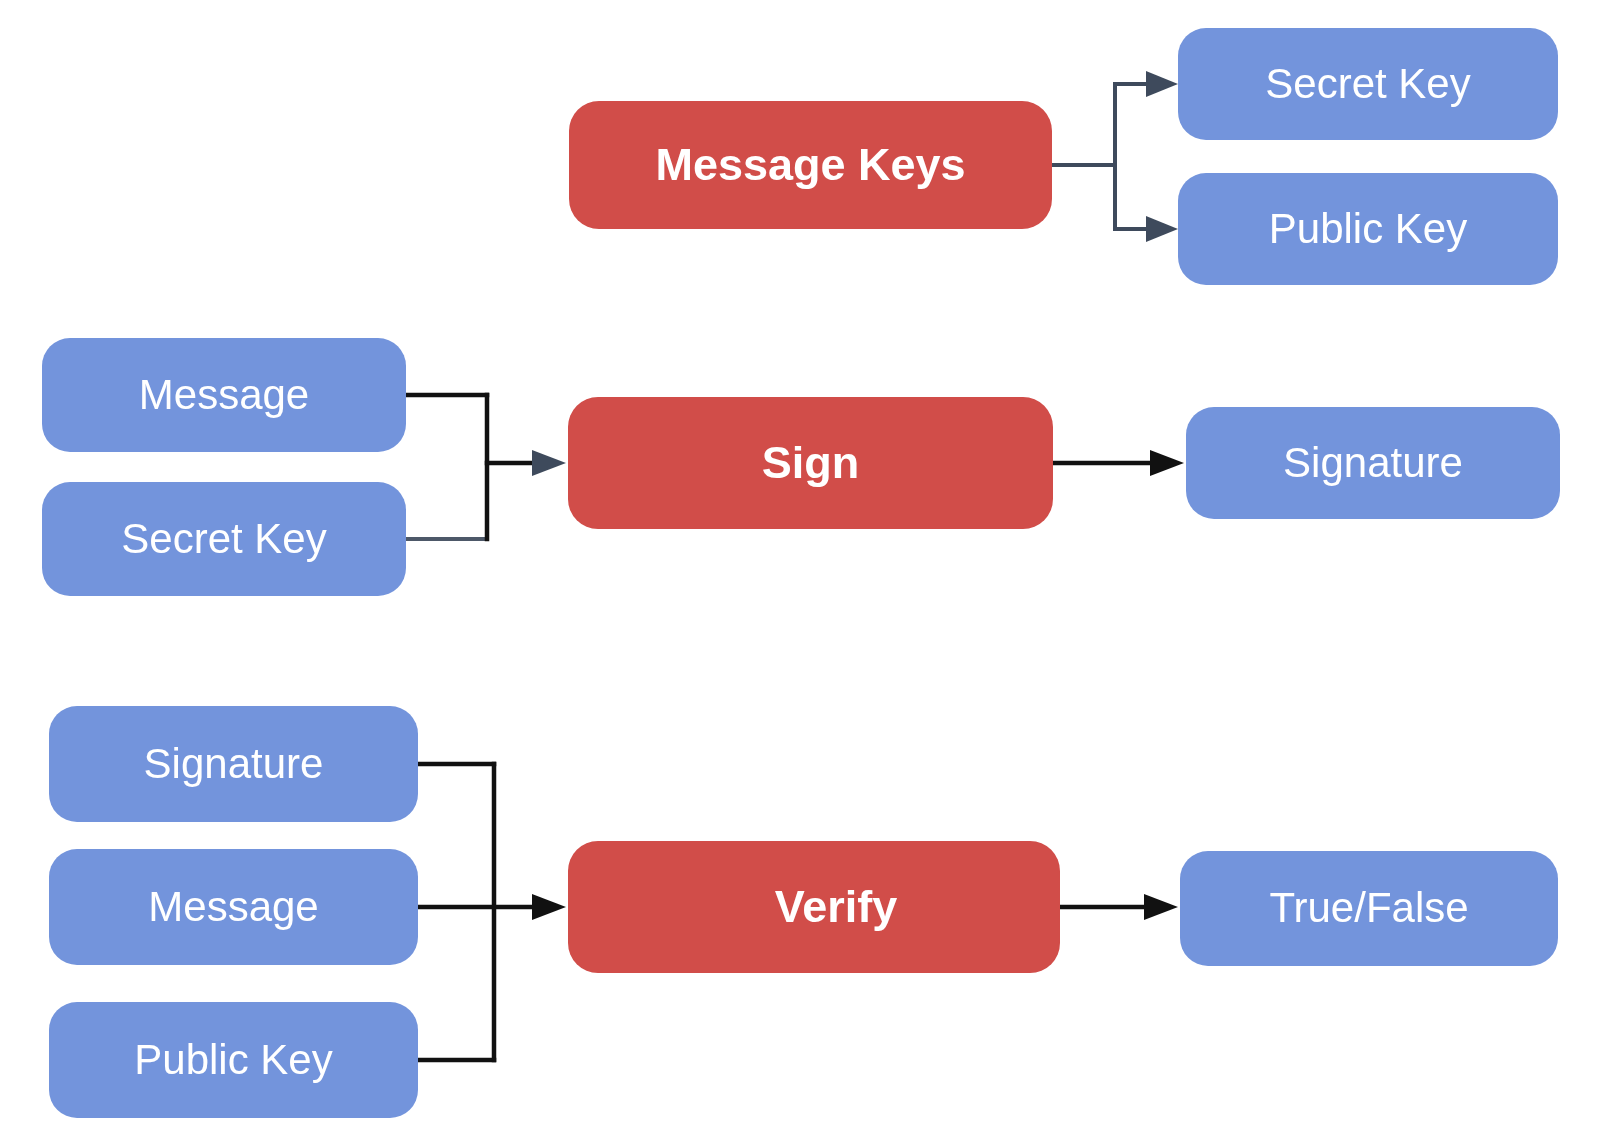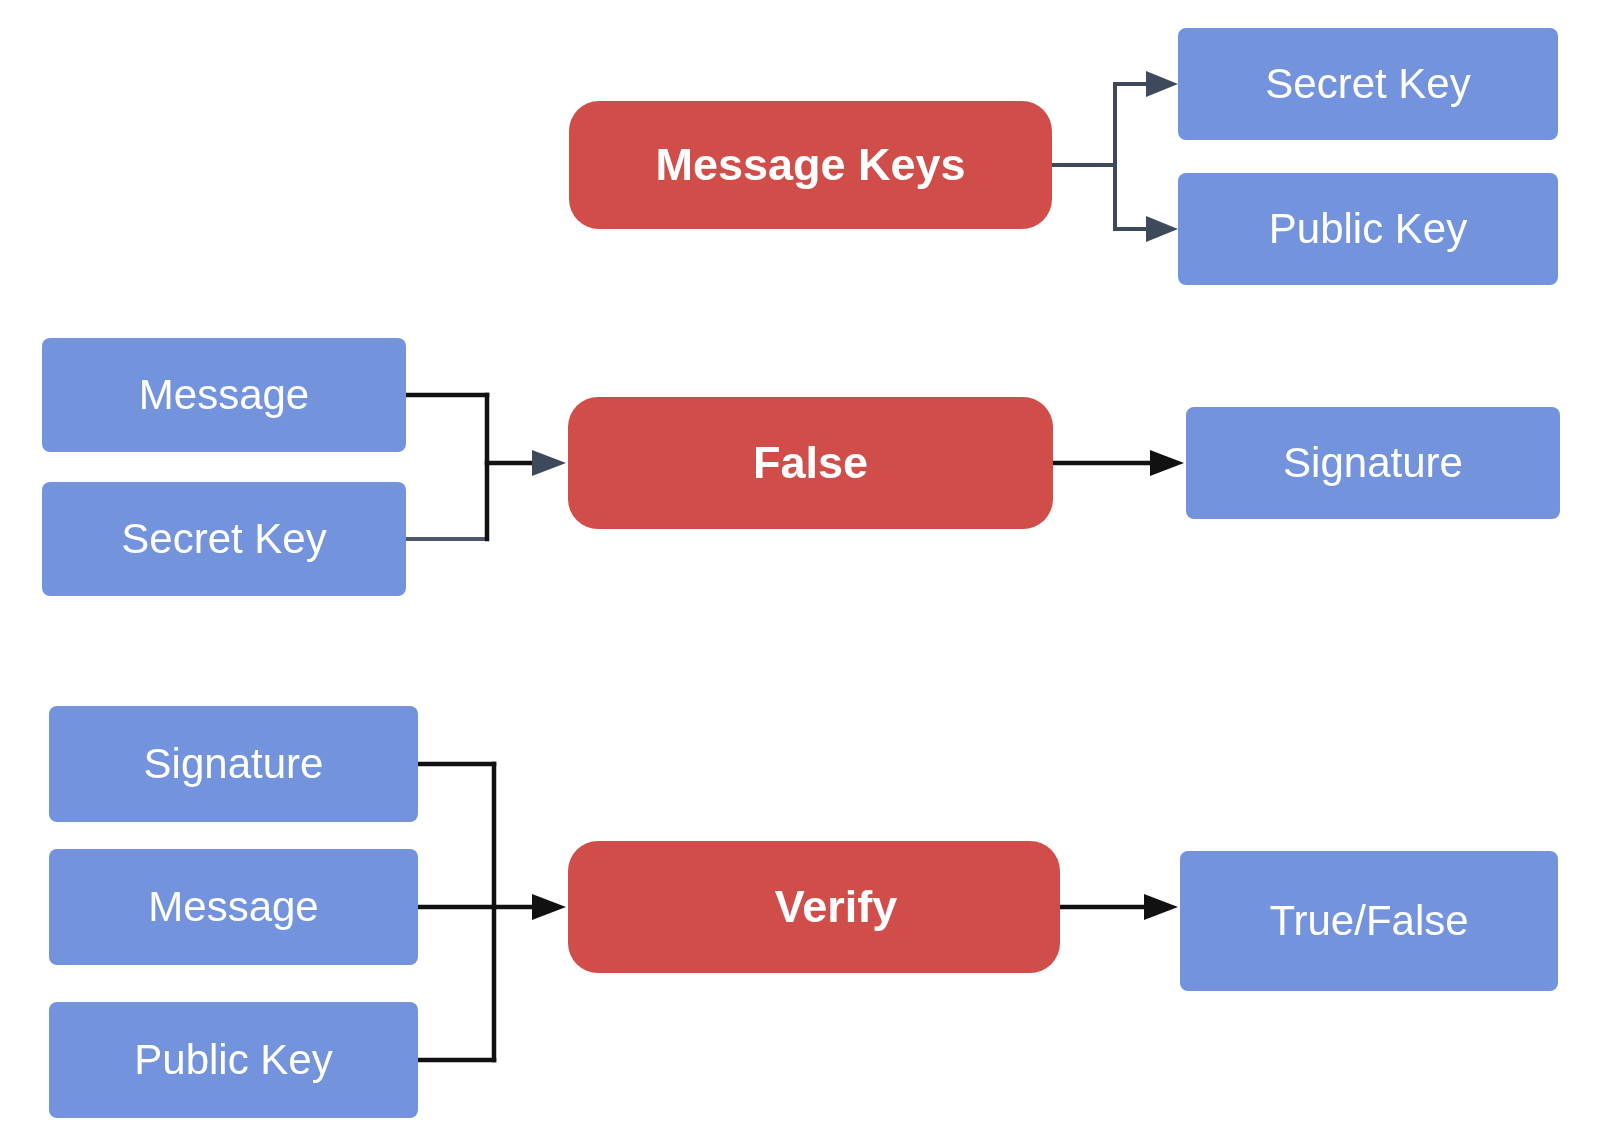--- a/index.html
+++ b/index.html
@@ -28,21 +28,21 @@
     align-items: center;
     justify-content: center;
     text-align: center;
     color: var(--label_text, #ffffff);
     box-sizing: border-box;
     line-height: 1.1;
     user-select: none;
   }
   .node.io {
     background: var(--io_fill, #7394dc);
-    border-radius: 8px;
+    border-radius: 28px;
     font-size: 42px;
     font-weight: 400;
   }
   .node.process {
     background: var(--process_fill, #d14d49);
     border-radius: 30px;
     font-size: 45px;
     font-weight: 700;
   }
   .stroke-dark {
@@ -126,35 +126,35 @@
     <span>Public Key</span>
   </div>
 
   <div class="node io" style="left:42px; top:338px; width:364px; height:114px;">
     <span>Message</span>
   </div>
   <div class="node io" style="left:42px; top:482px; width:364px; height:114px;">
     <span>Secret Key</span>
   </div>
   <div class="node process" style="left:568px; top:397px; width:485px; height:132px;">
-    <span>False</span>
+    <span>Sign</span>
   </div>
   <div class="node io" style="left:1186px; top:407px; width:374px; height:112px;">
     <span>Signature</span>
   </div>
 
   <div class="node io" style="left:49px; top:706px; width:369px; height:116px;">
     <span>Signature</span>
   </div>
   <div class="node io" style="left:49px; top:849px; width:369px; height:116px;">
     <span>Message</span>
   </div>
   <div class="node io" style="left:49px; top:1002px; width:369px; height:116px;">
     <span>Public Key</span>
   </div>
   <div class="node process" style="left:568px; top:841px; width:492px; height:132px;padding-left:44px;">
     <span>Verify</span>
   </div>
-  <div class="node io" style="left:1180px; top:851px; width:378px; height:140px;">
+  <div class="node io" style="left:1180px; top:851px; width:378px; height:115px;">
     <span>True/False</span>
   </div>
 
 </div>
 
 </body></html>

